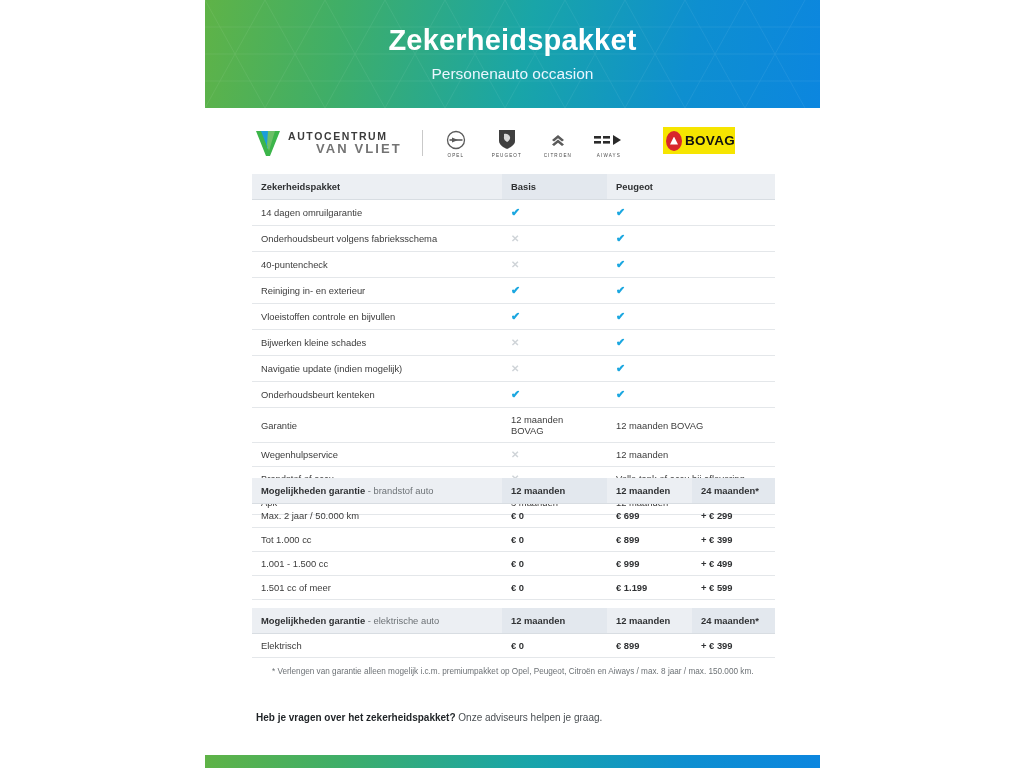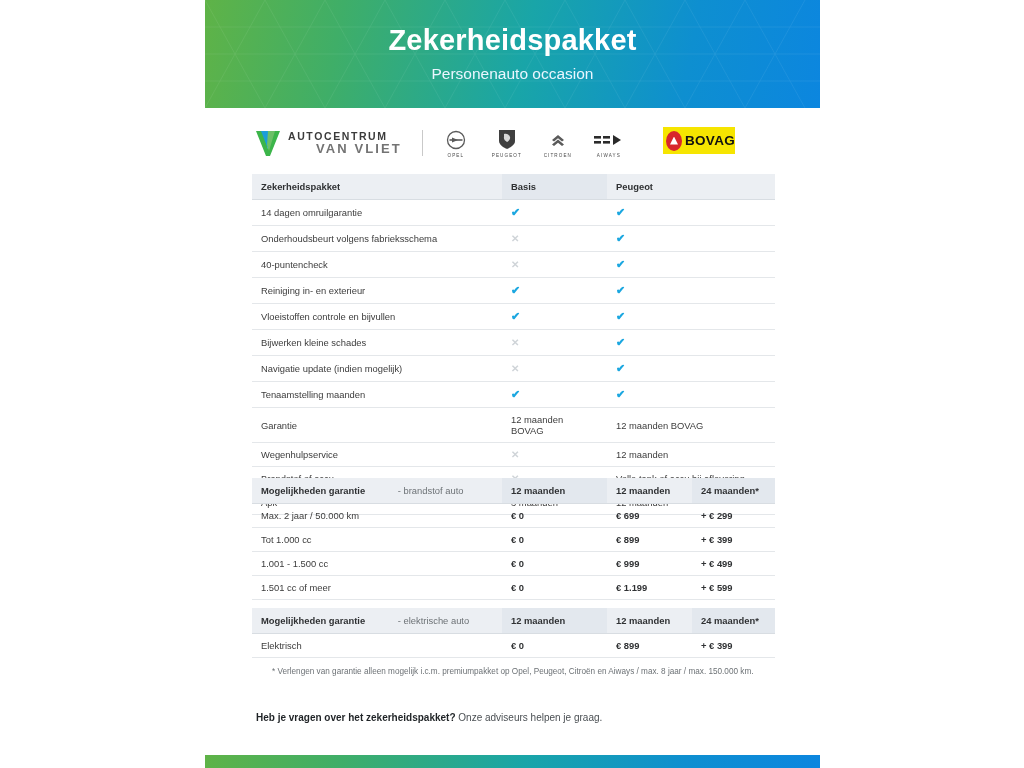--- a/index.html
+++ b/index.html
@@ -125,21 +125,21 @@
     font-size: 9.4px;
     padding: 7px 9px;
   }
   .tbl thead th.hl { background: #e3e8ee; }
   .tbl tbody tr:last-child td { border-bottom: 1px solid #e4e7ea; }
   .c-feature { width: 250px; }
   .c-basis   { width: 105px; }
   .c-prem    { width: 168px; }
   .tick { color: #1ba7e0; font-size: 11px; font-weight: bold; }
   .cross { color: #cfd4d8; font-size: 10px; font-weight: bold; }
-  .sub-label { color: #6d7276; font-weight: normal; margin-left: 30px; }
+  .sub-label { color: #6d7276; font-weight: normal; }
   
   .tbl2 .c-feature { width: 250px; }
   .tbl2 .c-a { width: 105px; }
   .tbl2 .c-b { width: 85px; }
   .tbl2 .c-c { width: 83px; }
   .tbl2 thead th { background: #eceff3; }
   .tbl2 thead th.shade { background: #e3e8ee; }
   .tbl2 td.val { font-weight: bold; color: #2f3133; }
   .footnote {
     position: absolute;
@@ -285,21 +285,21 @@
             <td>Bijwerken kleine schades</td>
             <td><span class="cross">✕</span></td>
             <td><span class="tick">✔</span></td>
           </tr>
           <tr>
             <td>Navigatie update (indien mogelijk)</td>
             <td><span class="cross">✕</span></td>
             <td><span class="tick">✔</span></td>
           </tr>
           <tr>
-            <td>Tenaamstelling maanden</td>
+            <td>Onderhoudsbeurt kenteken</td>
             <td><span class="tick">✔</span></td>
             <td><span class="tick">✔</span></td>
           </tr>
           <tr>
             <td>Garantie</td>
             <td>12 maanden BOVAG</td>
             <td>12 maanden BOVAG</td>
           </tr>
           <tr>
             <td>Wegenhulpservice</td>

